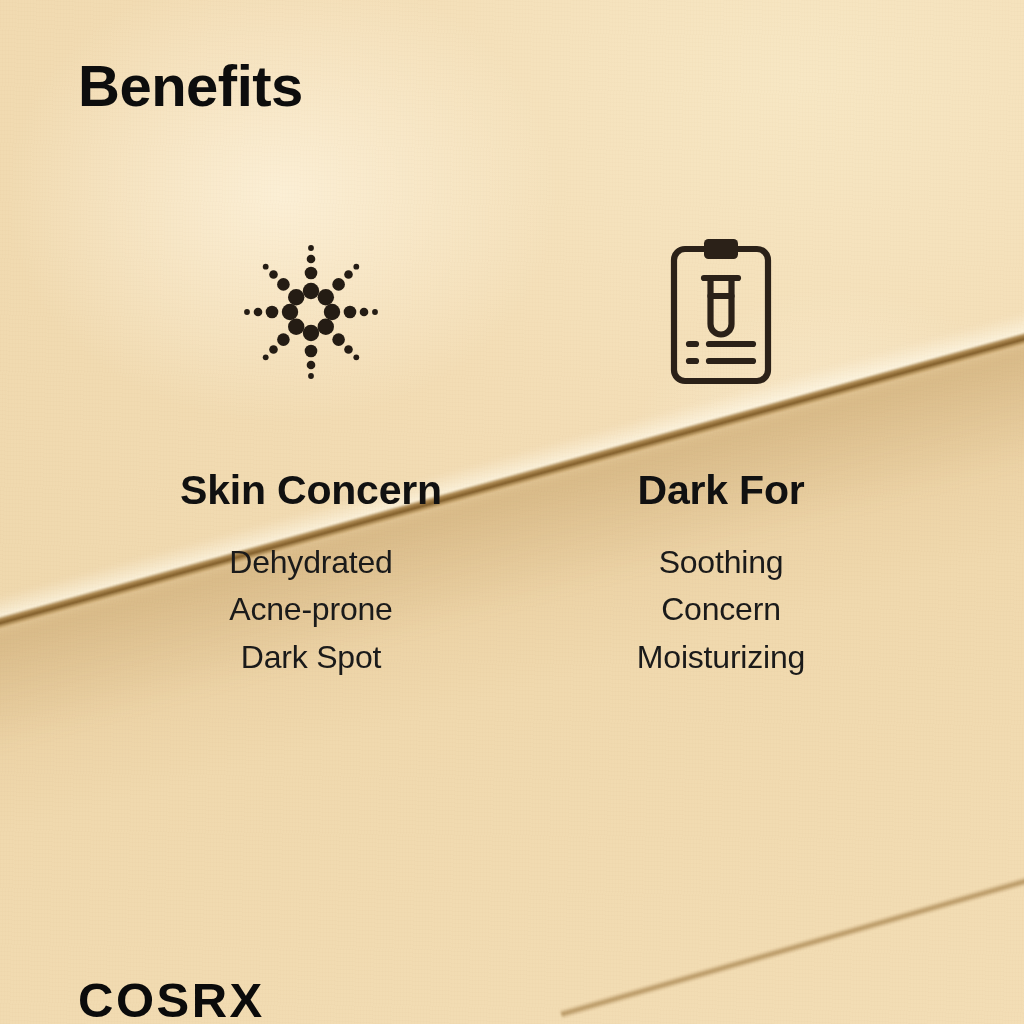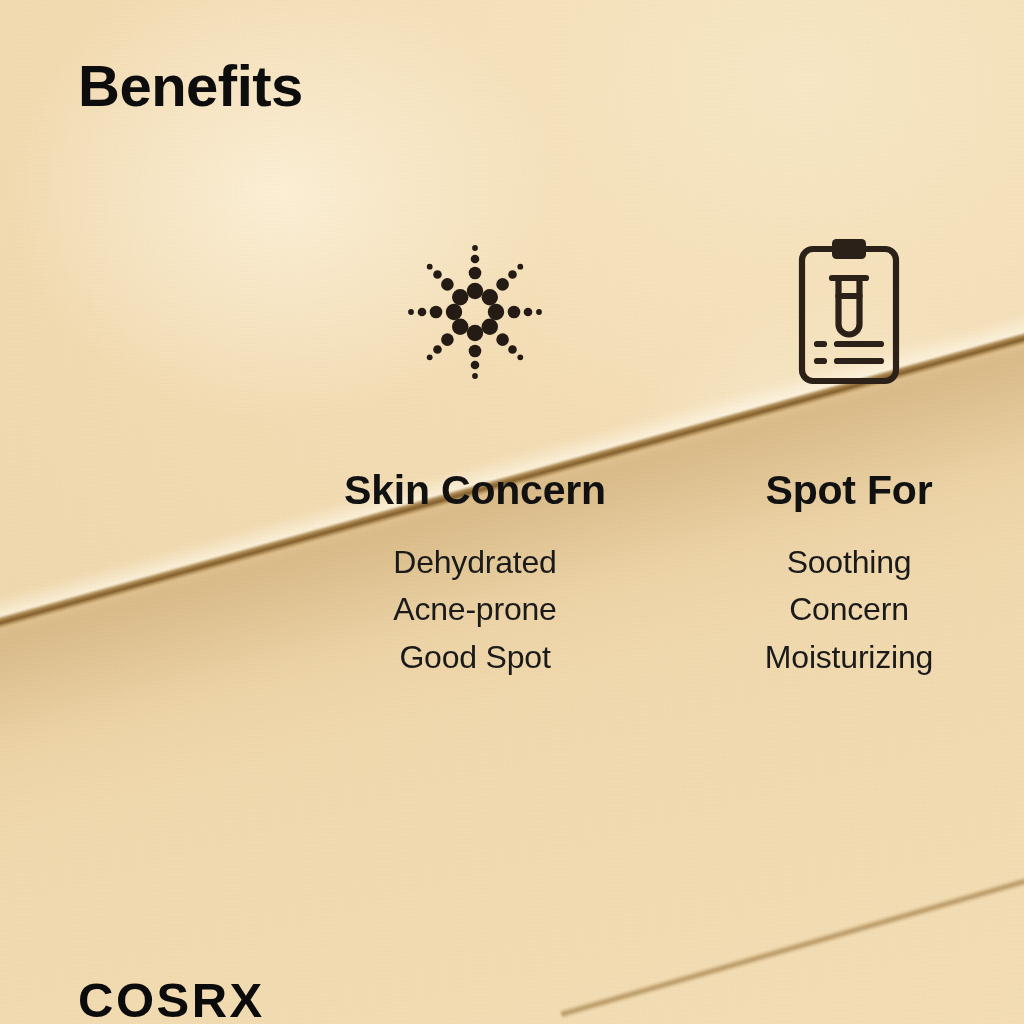--- a/index.html
+++ b/index.html
@@ -167,21 +167,22 @@
     color: #0d0d0d;
     line-height: 1;
   }
 
   .columns {
     position: absolute;
     left: 0;
     top: 232px;
     width: 1024px;
     display: flex;
-    justify-content: flex-end;
+    justify-content: flex-start;
+    gap: 36px;
   }
 
   .col {
     display: flex;
     flex-direction: column;
     align-items: center;
   }
 
   .col-left  { width: 350px; margin-left: 136px; }
   .col-right { width: 350px; margin-left: 24px; }
@@ -308,21 +309,21 @@
               <circle cx="29.7" cy="120.3" r="2.9"></circle>
             </g>
           </svg>
         </div>
 
         <div class="col-heading">Skin Concern</div>
 
         <ul class="col-list">
           <li>Dehydrated</li>
           <li>Acne-prone</li>
-          <li>Good Spot</li>
+          <li>Dark Spot</li>
         </ul>
       </div>
 
       <div class="col col-right">
 
         <div class="icon-box">
           <svg width="106" height="150" viewBox="0 0 106 150">
             <g fill="none" stroke="#2b2118" stroke-width="6.2" stroke-linecap="round" stroke-linejoin="round">
 
               <rect x="6" y="12" width="94" height="132" rx="11" ry="11"></rect>
@@ -340,21 +341,21 @@
 
               <line x1="21" y1="107" x2="28" y2="107"></line>
               <line x1="41" y1="107" x2="85" y2="107"></line>
 
               <line x1="21" y1="124" x2="28" y2="124"></line>
               <line x1="41" y1="124" x2="85" y2="124"></line>
             </g>
           </svg>
         </div>
 
-        <div class="col-heading">Spot For</div>
+        <div class="col-heading">Dark For</div>
 
         <ul class="col-list">
           <li>Soothing</li>
           <li>Concern</li>
           <li>Moisturizing</li>
         </ul>
       </div>
 
     </div>
 

